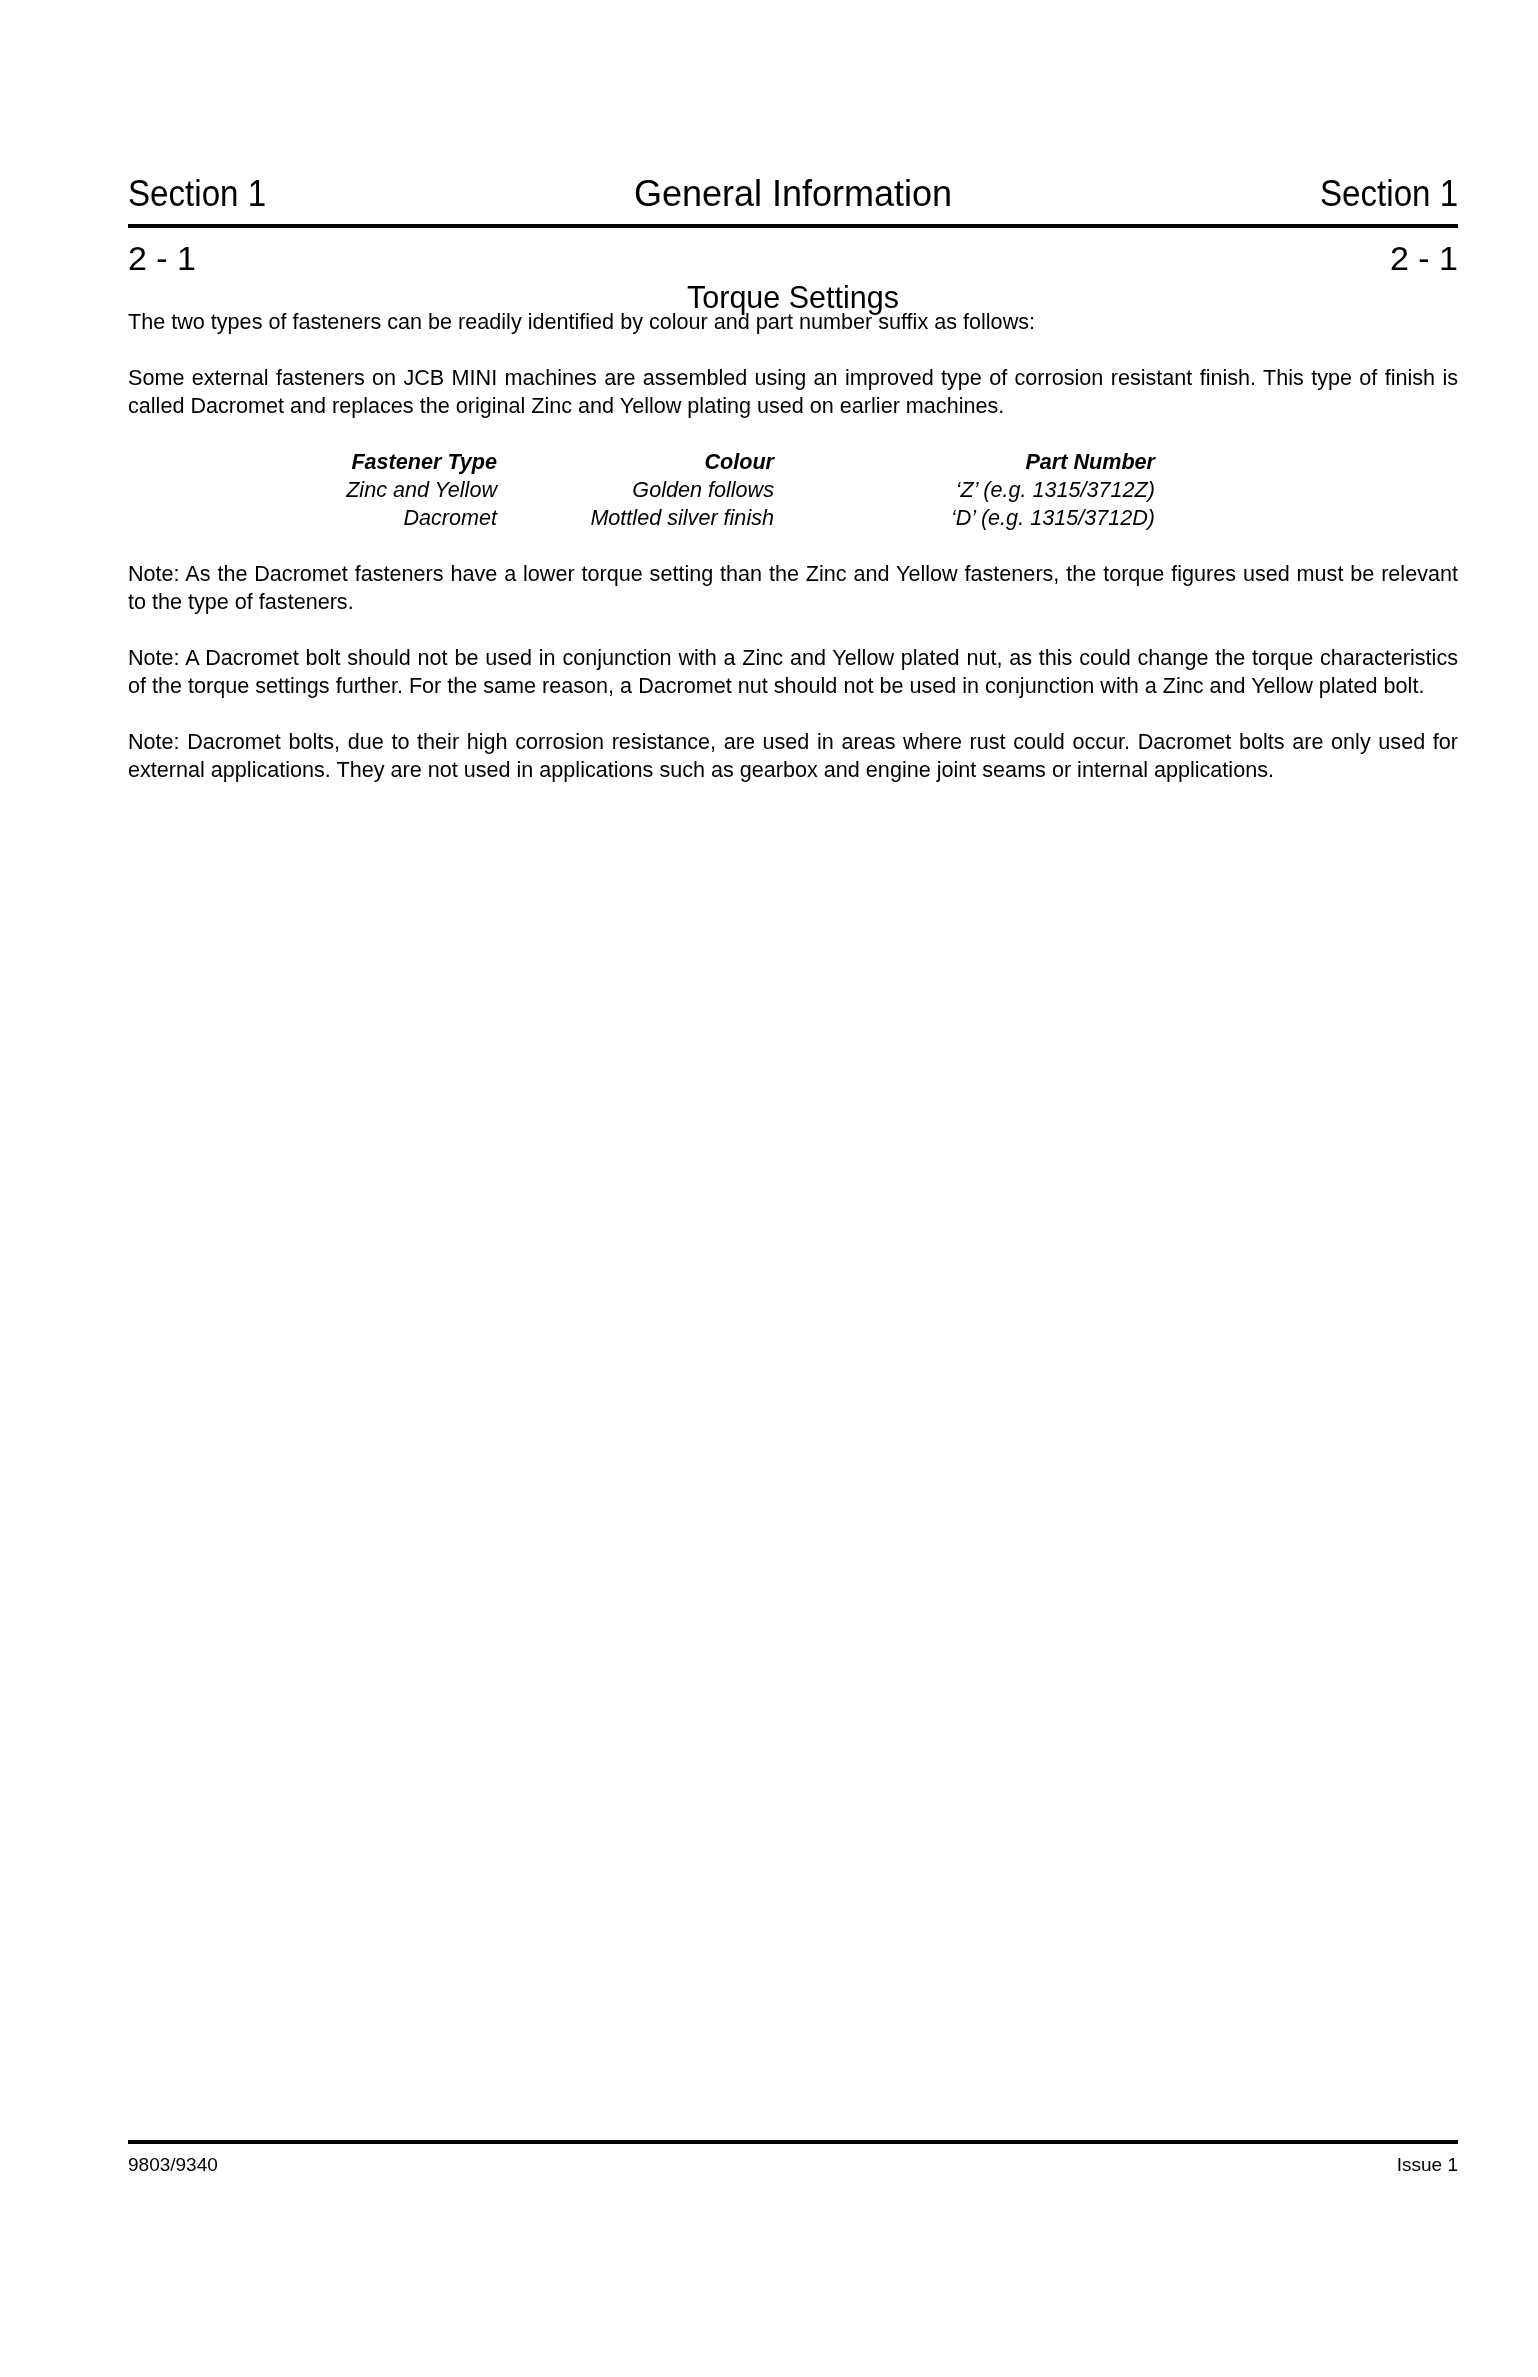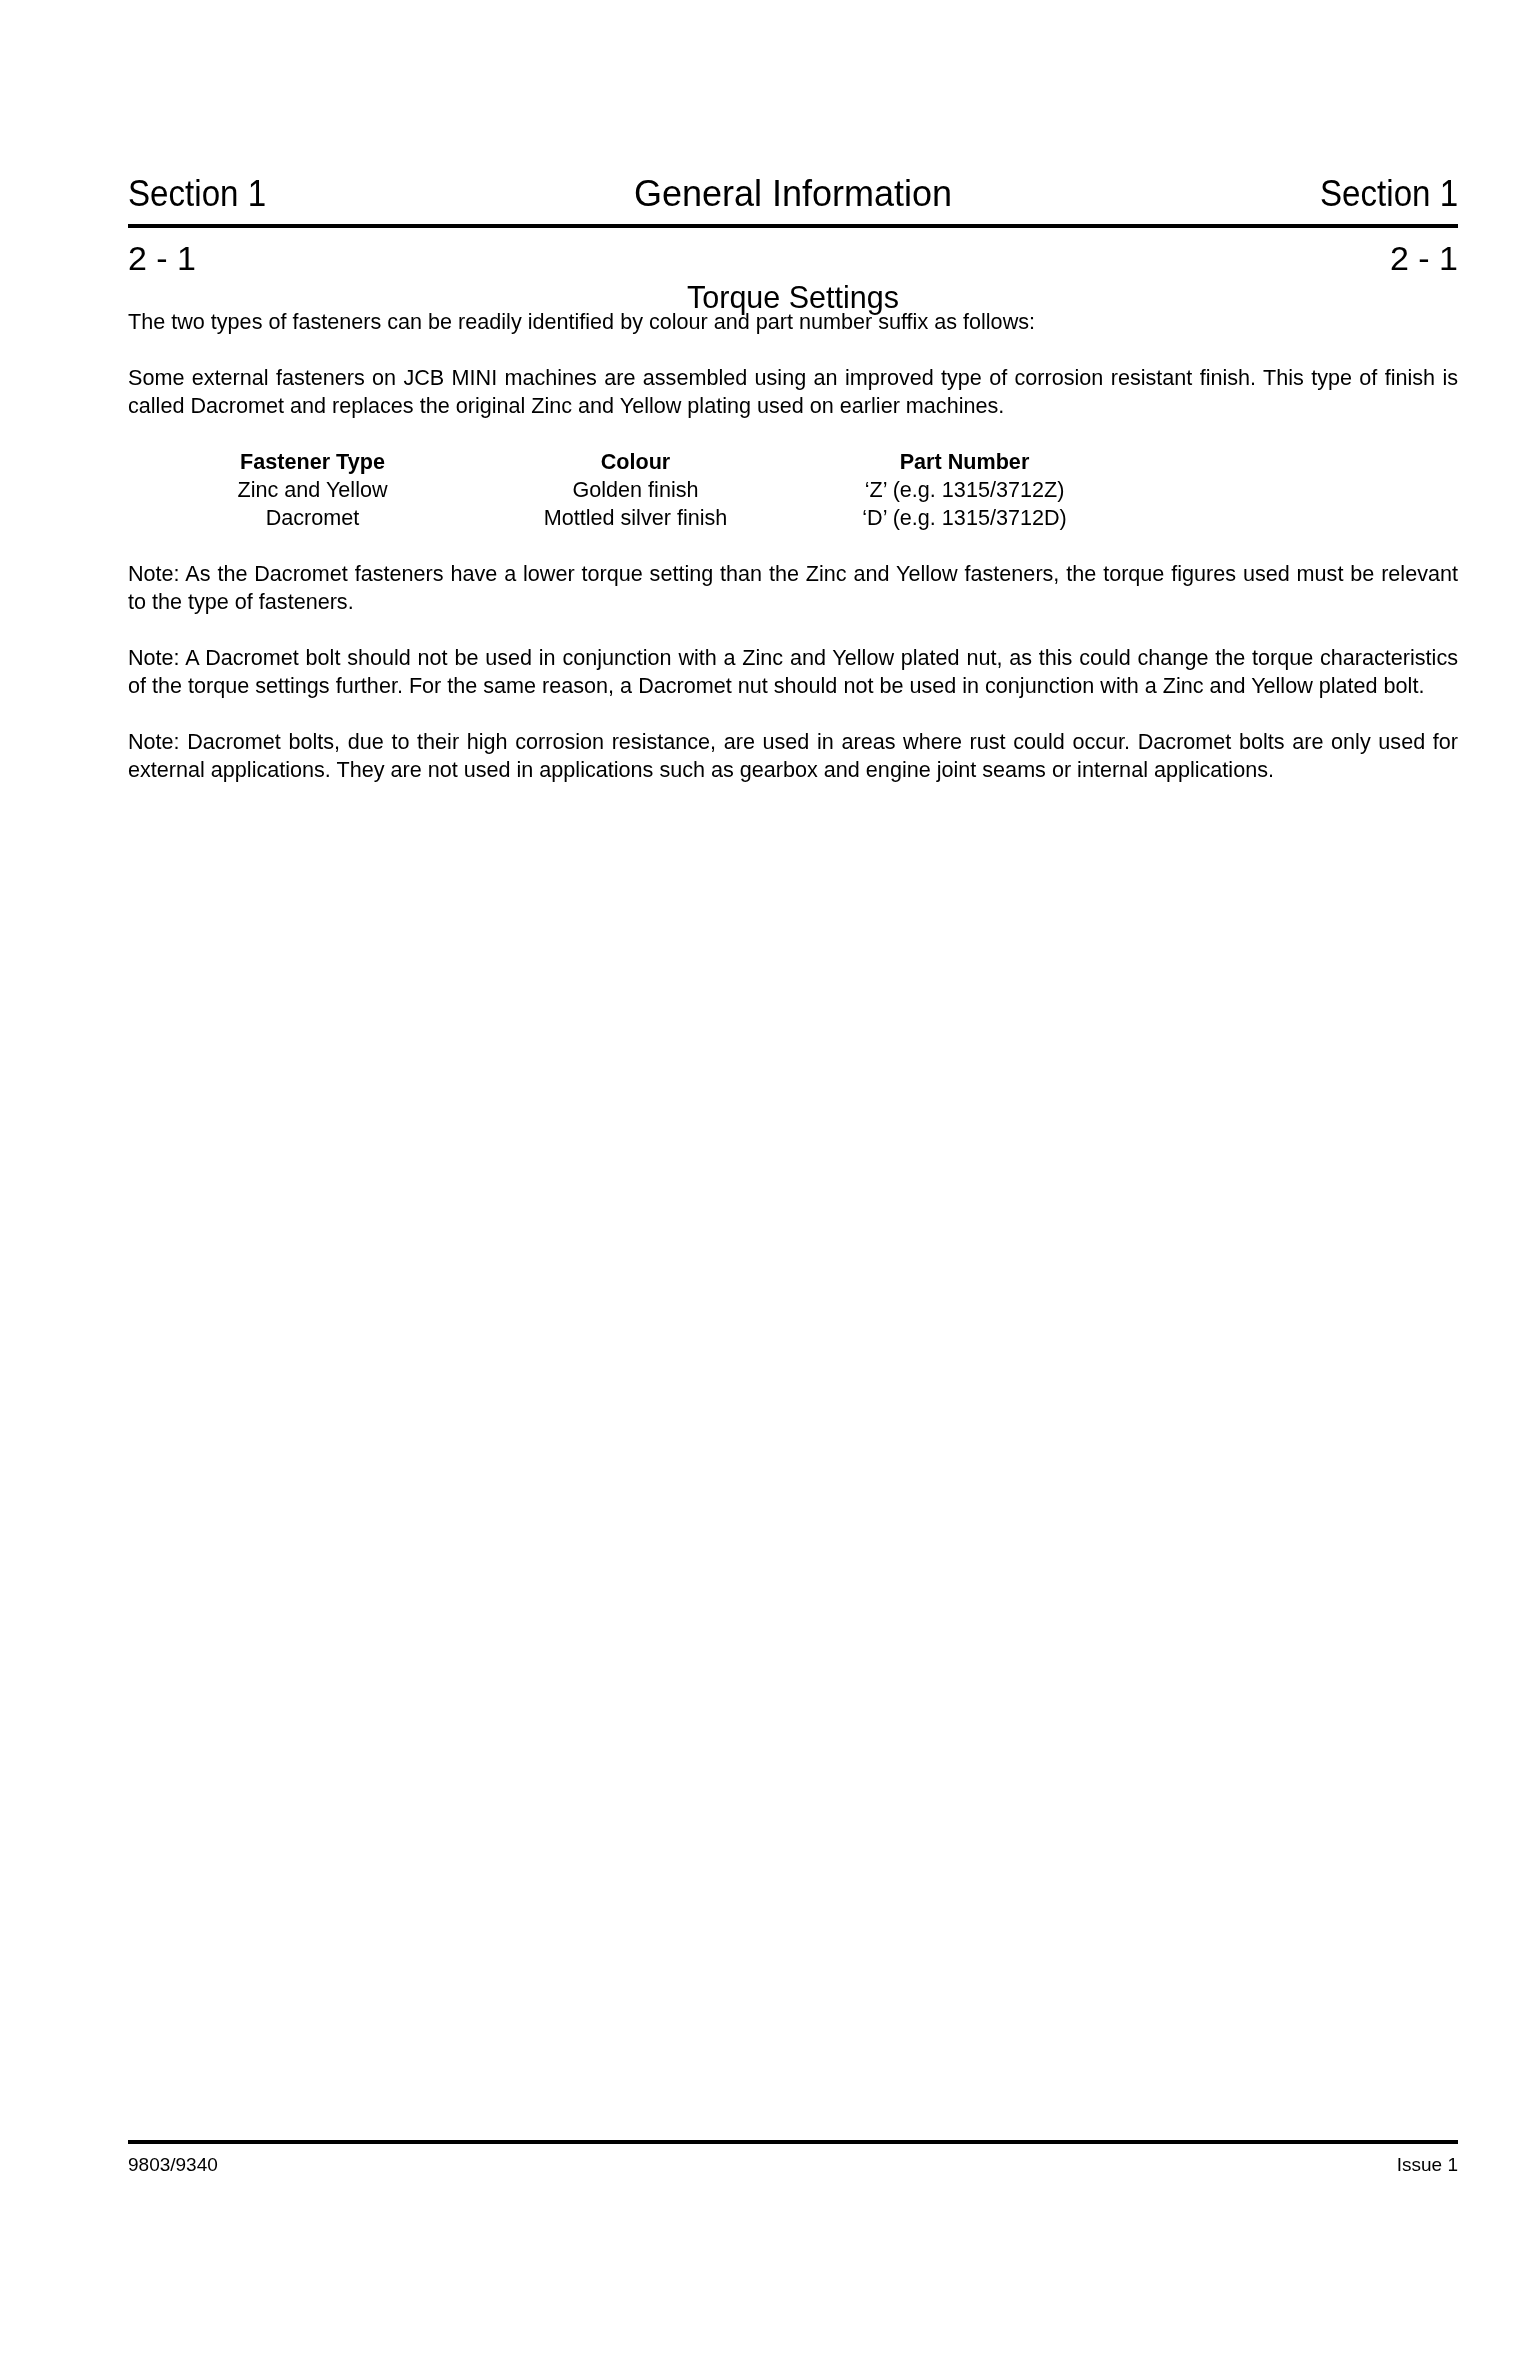--- a/index.html
+++ b/index.html
@@ -107,22 +107,23 @@
       font-weight: normal;
     }
     .fastener-table {
       margin: 0 0 28px 0;
       border-collapse: collapse;
       font-size: 21.6px;
       line-height: 28px;
     }
     .fastener-table th, .fastener-table td {
       padding: 0;
-      text-align: center;
+      text-align: right;
       vertical-align: top;
+      font-style: italic;
     }
     .fastener-table th {
       font-weight: bold;
     }
     .fastener-table .c1 { width: 369px; }
     .fastener-table .c2 { width: 277px; }
     .fastener-table .c3 { width: 381px; }
 
     
     .ftr-rule {
@@ -172,21 +173,21 @@
       <thead>
         <tr>
           <th class="c1">Fastener Type</th>
           <th class="c2">Colour</th>
           <th class="c3">Part Number</th>
         </tr>
       </thead>
       <tbody>
         <tr>
           <td class="c1">Zinc and Yellow</td>
-          <td class="c2">Golden finish</td>
+          <td class="c2">Golden follows</td>
           <td class="c3">‘Z’ (e.g. 1315/3712Z)</td>
         </tr>
         <tr>
           <td class="c1">Dacromet</td>
           <td class="c2">Mottled silver finish</td>
           <td class="c3">‘D’ (e.g. 1315/3712D)</td>
         </tr>
       </tbody>
     </table>
 

